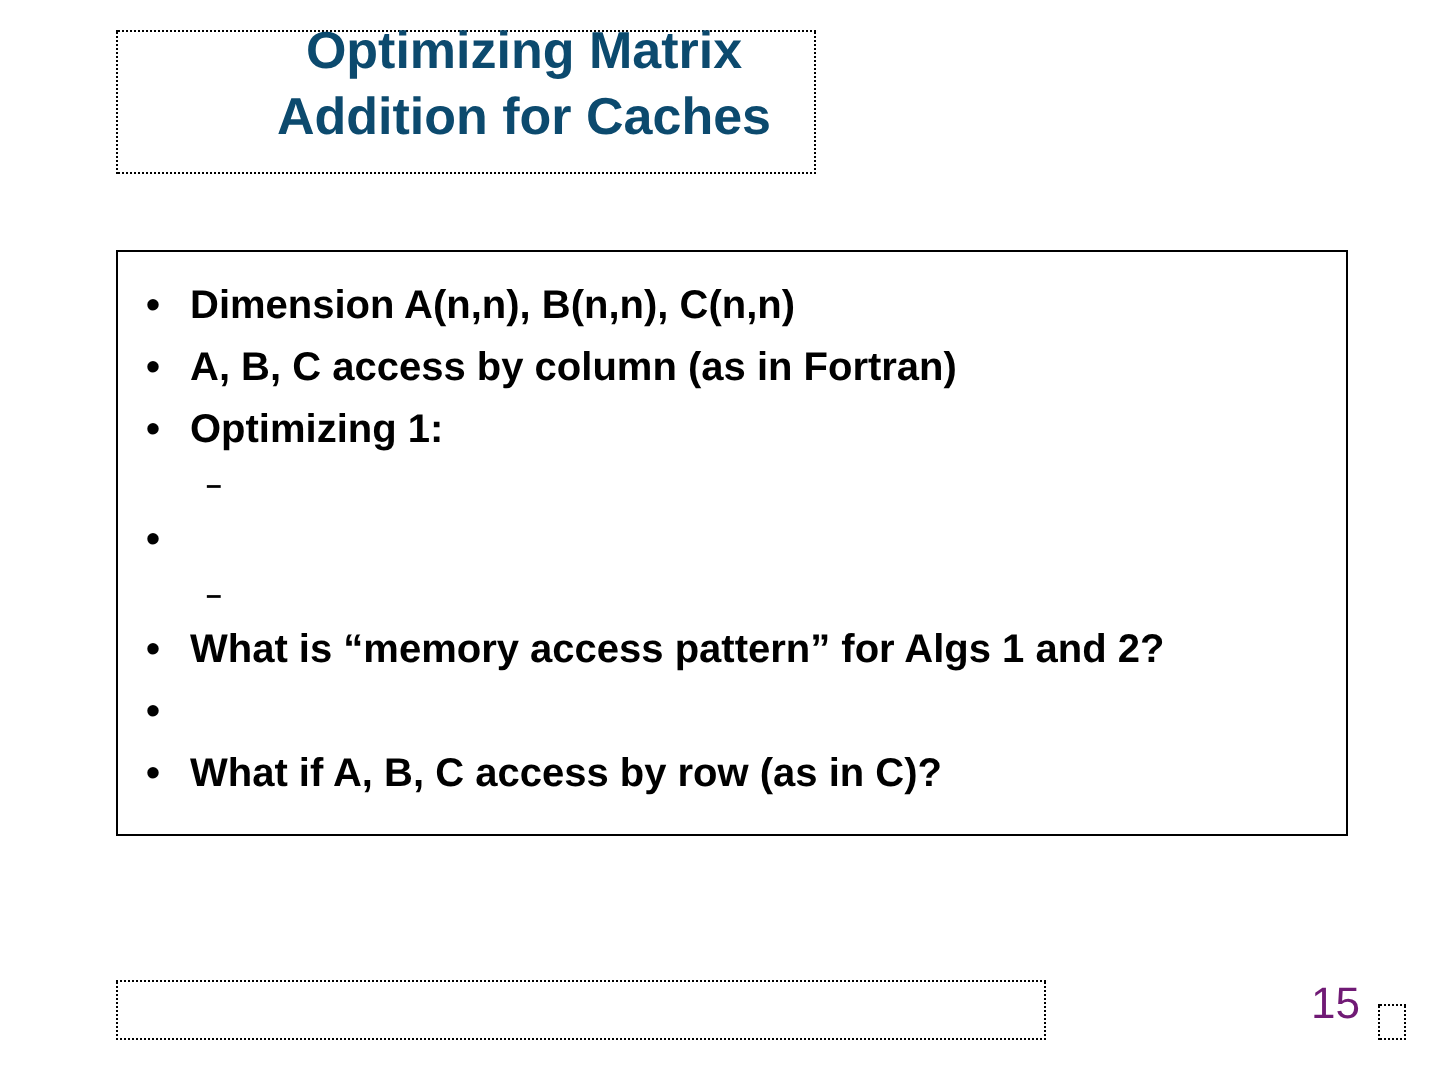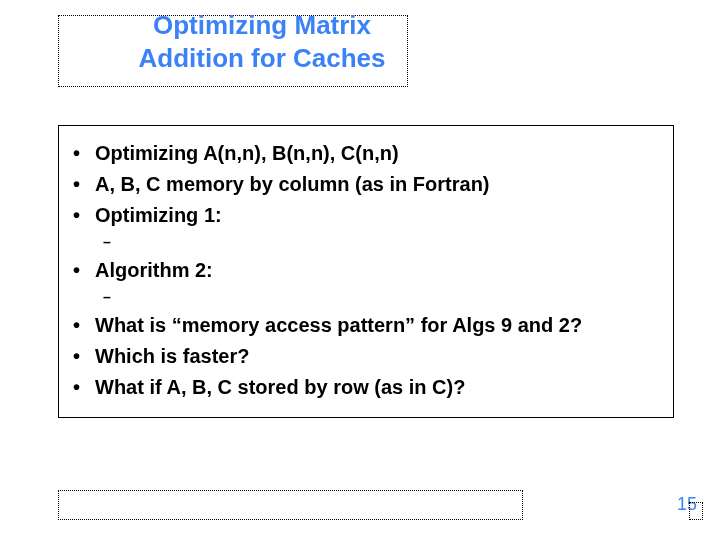--- a/index.html
+++ b/index.html
@@ -18,21 +18,21 @@
     width: 350px;
     height: 72px;
     border: 1px dotted #000;
   }
   .title {
     position: absolute;
     top: 9px;
     left: 92px;
     width: 340px;
     text-align: center;
-    color: #3b82f6;
+    color: #0c4a6e;
     font-weight: bold;
     font-size: 26px;
     line-height: 1.25;
   }
   .content-box {
     position: absolute;
     top: 125px;
     left: 58px;
     width: 616px;
     border: 1px solid #000;
@@ -66,23 +66,23 @@
     position: absolute;
     bottom: 20px;
     left: 58px;
     width: 465px;
     height: 30px;
     border: 1px dotted #000;
   }
   .page-num {
     position: absolute;
     bottom: 25px;
-    right: 23px;
-    font-size: 18px;
-    color: #3b82f6;
+    right: 40px;
+    font-size: 22px;
+    color: #701a75;
   }
   .tiny-box {
     position: absolute;
     bottom: 20px;
     right: 17px;
     width: 14px;
     height: 18px;
     border: 1px dotted #000;
   }
 </style>
@@ -92,49 +92,47 @@
 <div class="title-box"></div>
 
 <div class="title">
   <span>Optimizing Matrix</span><br>
   <span>Addition for Caches</span>
 </div>
 
 <div class="content-box">
   <div class="b1">
     <span class="dot">•</span>
-    <span>Optimizing A(n,n), B(n,n), C(n,n)</span>
+    <span>Dimension A(n,n), B(n,n), C(n,n)</span>
   </div>
   <div class="b1">
     <span class="dot">•</span>
-    <span>A, B, C memory by column (as in Fortran)</span>
+    <span>A, B, C access by column (as in Fortran)</span>
   </div>
   <div class="b1">
     <span class="dot">•</span>
     <span>Optimizing 1:</span>
   </div>
   <div class="b2">
     <span class="dash">–</span>
   </div>
   <div class="b1">
     <span class="dot">•</span>
-    <span>Algorithm 2:</span>
   </div>
   <div class="b2">
     <span class="dash">–</span>
   </div>
   <div class="b1">
     <span class="dot">•</span>
-    <span>What is “memory access pattern” for Algs 9 and 2?</span>
+    <span>What is “memory access pattern” for Algs 1 and 2?</span>
   </div>
   <div class="b1">
     <span class="dot">•</span>
-    <span>Which is faster?</span>
   </div>
   <div class="b1">
     <span class="dot">•</span>
-    <span>What if A, B, C stored by row (as in C)?</span>
+    <span>What if A, B, C access by row (as in C)?</span>
   </div>
 </div>
 
 <div class="footer-box"></div>
 <div class="page-num">15</div>
 <div class="tiny-box"></div>
 
 </body></html>

